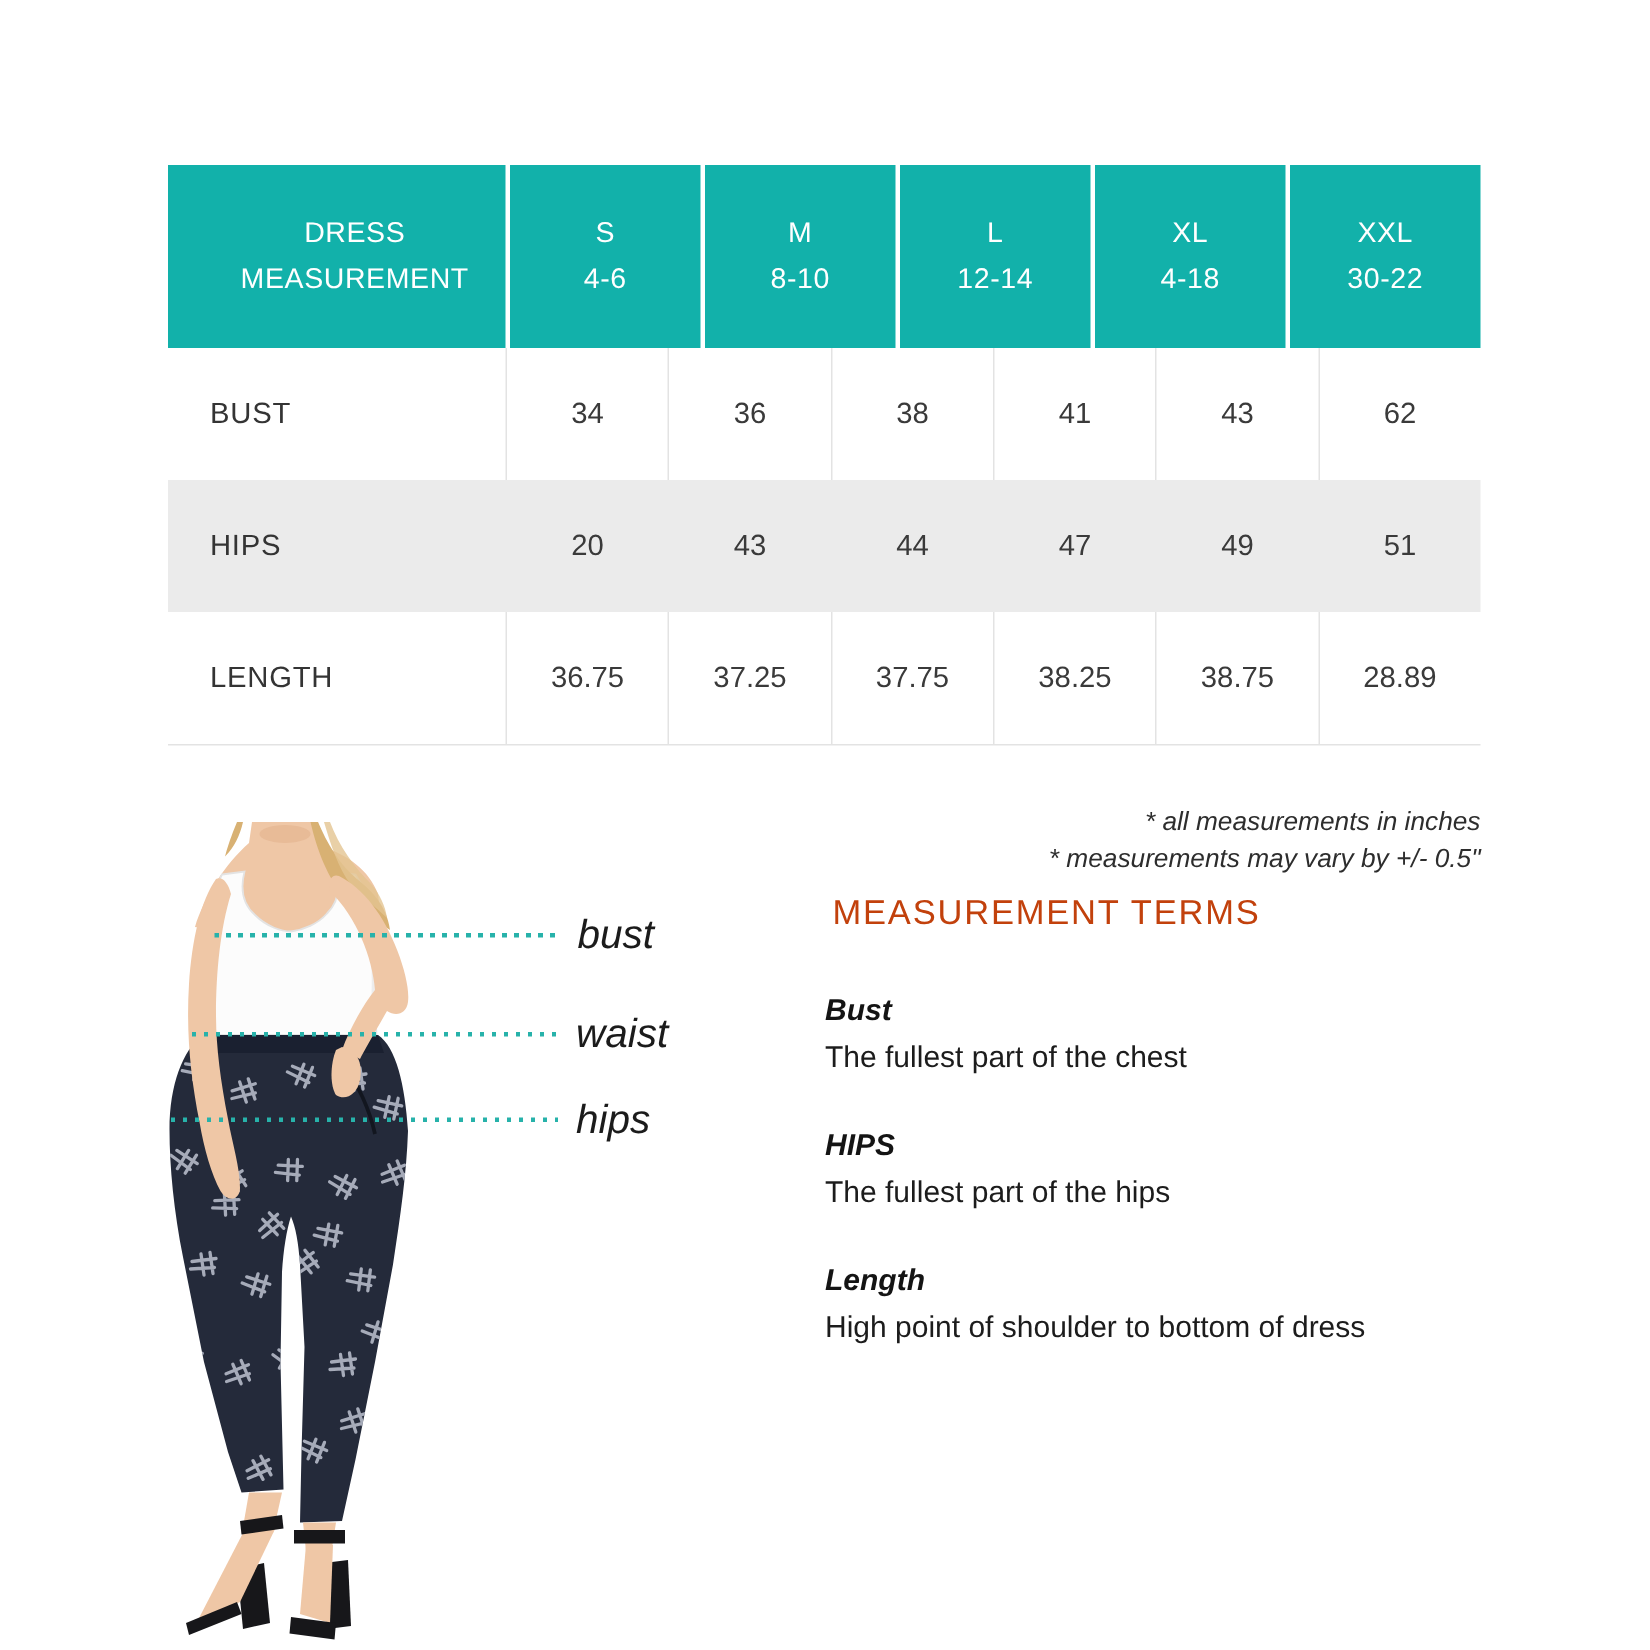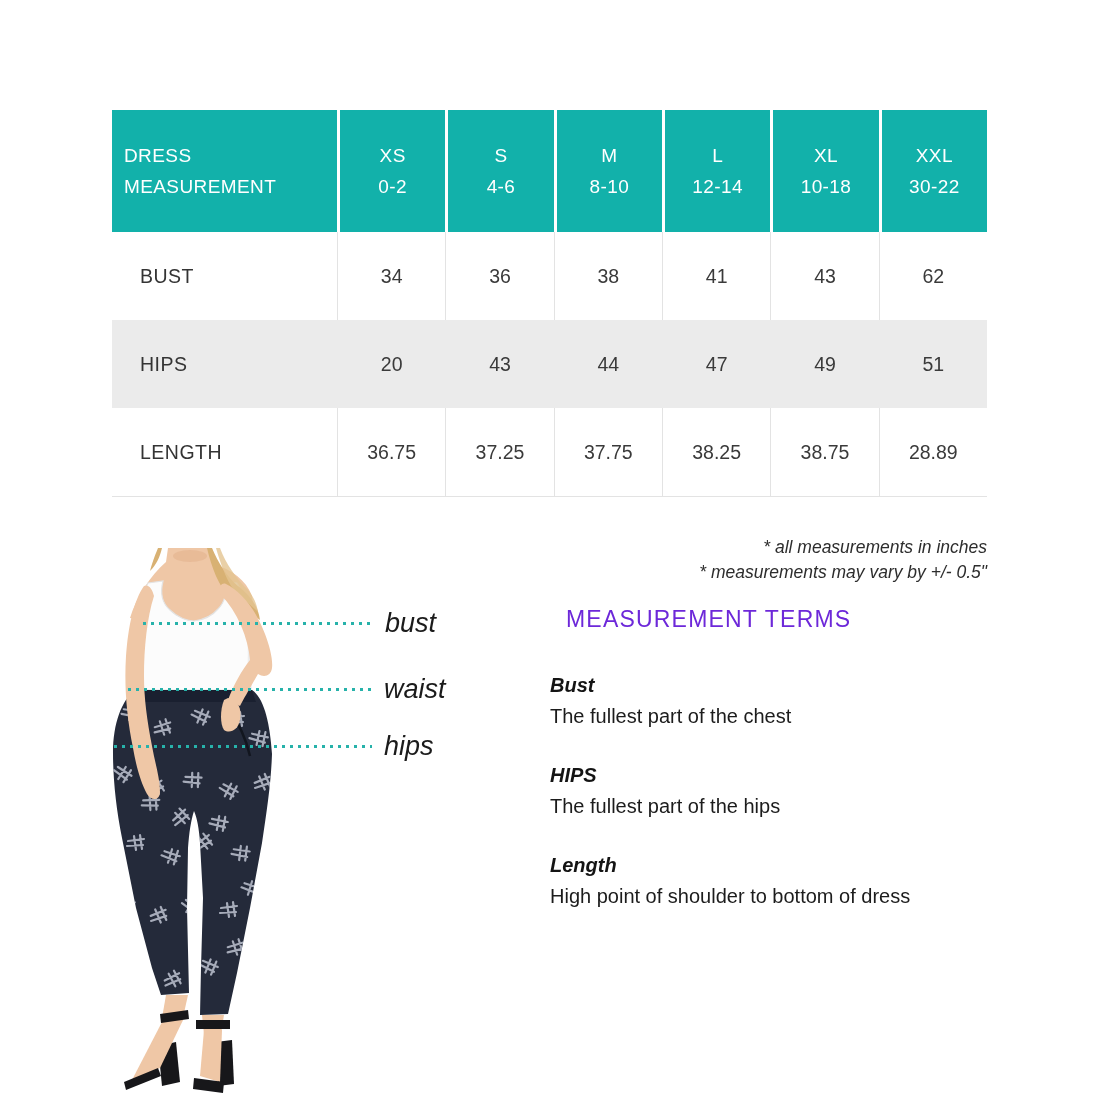--- a/index.html
+++ b/index.html
@@ -5,21 +5,21 @@
   html,body{margin:0;padding:0;background:#fff;}
   .page{position:relative;width:1100px;height:1100px;background:#ffffff;
         font-family:"Liberation Sans",sans-serif;overflow:hidden;}
 
   
   .size-table{position:absolute;left:112px;top:110px;width:875px;}
   .thead{display:flex;height:122px;background:#12b1aa;}
   .th{flex:1;display:flex;flex-direction:column;justify-content:center;align-items:center;
       color:#ffffff;font-size:19px;letter-spacing:.4px;line-height:31px;box-sizing:border-box;}
   .th + .th{border-left:3px solid #ffffff;}
-  .th.corner{flex:0 0 225px;align-items:flex-start;padding-left:12px;}
+  .th.corner{flex:0 0 225px;align-items:center;padding-left:24px;}
   .tbody{border-bottom:1px solid #e3e3e3;}
   .trow{display:flex;height:88px;font-size:19.5px;color:#3a3a3a;}
   .trow .cell{flex:1;display:flex;align-items:center;justify-content:center;
               border-left:1px solid #e3e3e3;box-sizing:border-box;}
   .trow .cell.label{flex:0 0 225px;justify-content:flex-start;padding-left:28px;
                     border-left:none;letter-spacing:.5px;color:#343434;}
   .trow.shaded{background:#ebebeb;}
   .trow.shaded .cell{border-left-color:transparent;}
 
   
@@ -36,56 +36,52 @@
   .mline.bust{left:143px;top:622px;width:229px;}
   .mline.waist{left:128px;top:688px;width:244px;}
   .mline.hips{left:114px;top:745px;width:258px;}
   .mlabel{position:absolute;font-style:italic;font-size:27px;color:#1b1b1b;z-index:3;line-height:1;}
   .mlabel.bust{left:385px;top:610px;}
   .mlabel.waist{left:384px;top:676px;}
   .mlabel.hips{left:384px;top:733px;}
 
   
   .terms{position:absolute;left:550px;top:590px;width:470px;}
-  .terms h2{margin:16px;font-size:23px;font-weight:400;color:#6d28d9;letter-spacing:1.2px;line-height:1.15;}
+  .terms h2{margin:5px;font-size:23px;font-weight:400;color:#c2410c;letter-spacing:1.2px;line-height:1.15;}
   .term-item{margin-top:36px;}
   .term-item:first-of-type{margin-top:42px;}
   .term-item .term{font-size:20px;font-weight:700;font-style:italic;color:#141414;line-height:1.1;}
   .term-item .def{margin-top:8px;font-size:20px;color:#1c1c1c;line-height:1.2;}
 </style>
 </head>
 <body>
 
 <div class="page">
 
   <div class="size-table">
     <div class="thead">
       <div class="th corner">
         <span>DRESS</span>
         <span>MEASUREMENT</span>
       </div>
       <div class="th">
-        <span>XS</span>
-        <span>0-2</span>
-      </div>
-      <div class="th">
         <span>S</span>
         <span>4-6</span>
       </div>
       <div class="th">
         <span>M</span>
         <span>8-10</span>
       </div>
       <div class="th">
         <span>L</span>
         <span>12-14</span>
       </div>
       <div class="th">
         <span>XL</span>
-        <span>10-18</span>
+        <span>4-18</span>
       </div>
       <div class="th">
         <span>XXL</span>
         <span>30-22</span>
       </div>
     </div>
 
     <div class="tbody">
       <div class="trow">
         <div class="cell label">BUST</div>

